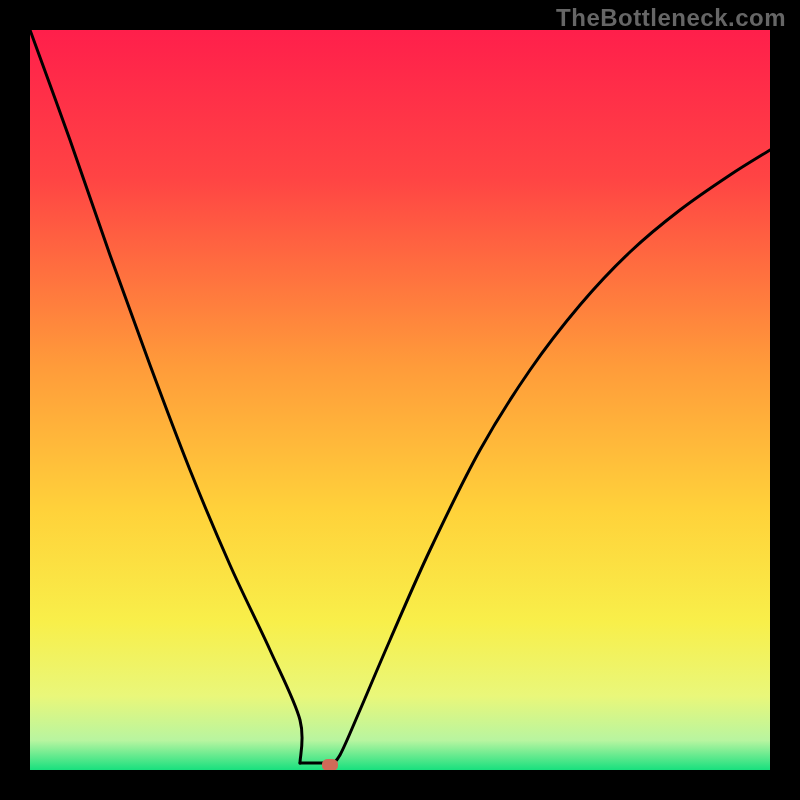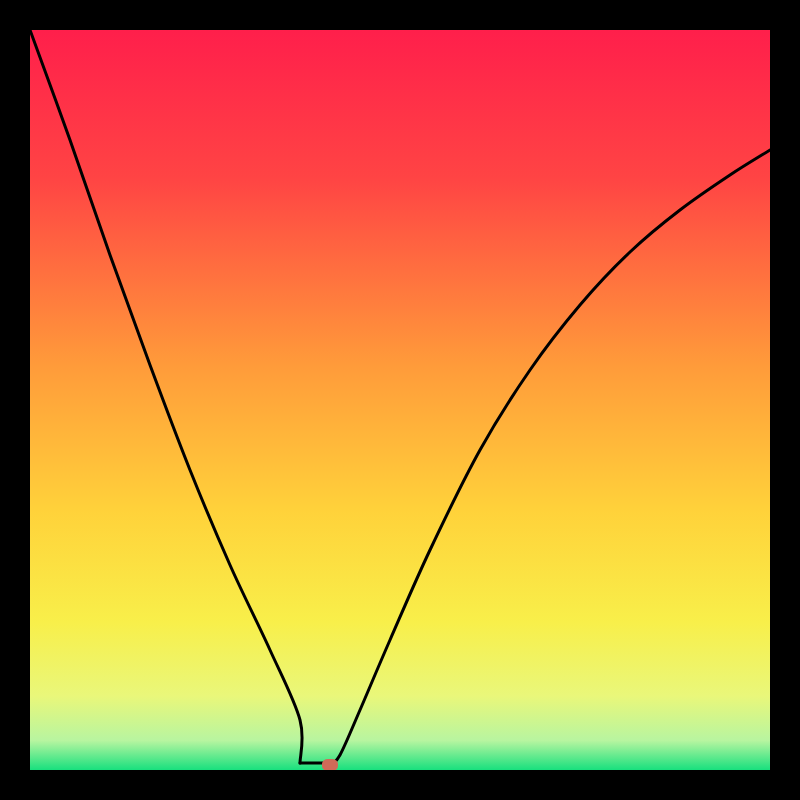--- a/index.html
+++ b/index.html
@@ -52,20 +52,21 @@
     inset: 0;
     width: 100%;
     height: 100%;
   }
 </style>
 </head>
 <body>
 
 <div class="frame">
 
+  <div class="watermark">TheBottleneck.com</div>
 
   <div class="plot">
     <div class="gradient" id="gradient-bg" style="background: linear-gradient(rgb(255, 31, 75) 0%, rgb(255, 68, 68) 20%, rgb(255, 154, 58) 45%, rgb(255, 210, 58) 65%, rgb(248, 239, 74) 80%, rgb(233, 247, 122) 90%, rgb(184, 245, 160) 96%, rgb(24, 224, 126) 100%);"></div>
 
     <svg class="curve" id="curve-svg" viewBox="0 0 740 740" preserveAspectRatio="none">
         <path d="M 0 0 C 6.7 18.3, 26.7 72.5, 40 110 C 53.3 147.5, 66.7 187.5, 80 225 C 93.3 262.5, 106.7 299.2, 120 335 C 133.3 370.8, 146.7 406.7, 160 440 C 173.3 473.3, 186.7 505.0, 200 535 C 213.3 565.0, 228.3 594.2, 240 620 C 251.7 645.8, 265.0 671.2, 270 690 C 275.0 708.8, 270.0 725.8, 270 733" fill="none" stroke="#000" stroke-width="3" stroke-linecap="round" stroke-linejoin="round"></path>
         <path d="M 270 733 L 300 733" fill="none" stroke="#000" stroke-width="3" stroke-linecap="round" stroke-linejoin="round"></path>
         <path d="M 300 733 C 300.0 733.3, 298.3 736.3, 300 735 C 301.7 733.7, 305.0 734.2, 310 725 C 315.0 715.8, 321.7 699.2, 330 680 C 338.3 660.8, 348.3 636.7, 360 610 C 371.7 583.3, 385.0 551.7, 400 520 C 415.0 488.3, 433.3 450.0, 450 420 C 466.7 390.0, 483.3 364.2, 500 340 C 516.7 315.8, 533.3 294.7, 550 275 C 566.7 255.3, 583.3 237.8, 600 222 C 616.7 206.2, 633.3 192.8, 650 180 C 666.7 167.2, 685.0 155.0, 700 145 C 715.0 135.0, 733.3 124.2, 740 120" fill="none" stroke="#000" stroke-width="3" stroke-linecap="round" stroke-linejoin="round"></path>
       </svg>
 

